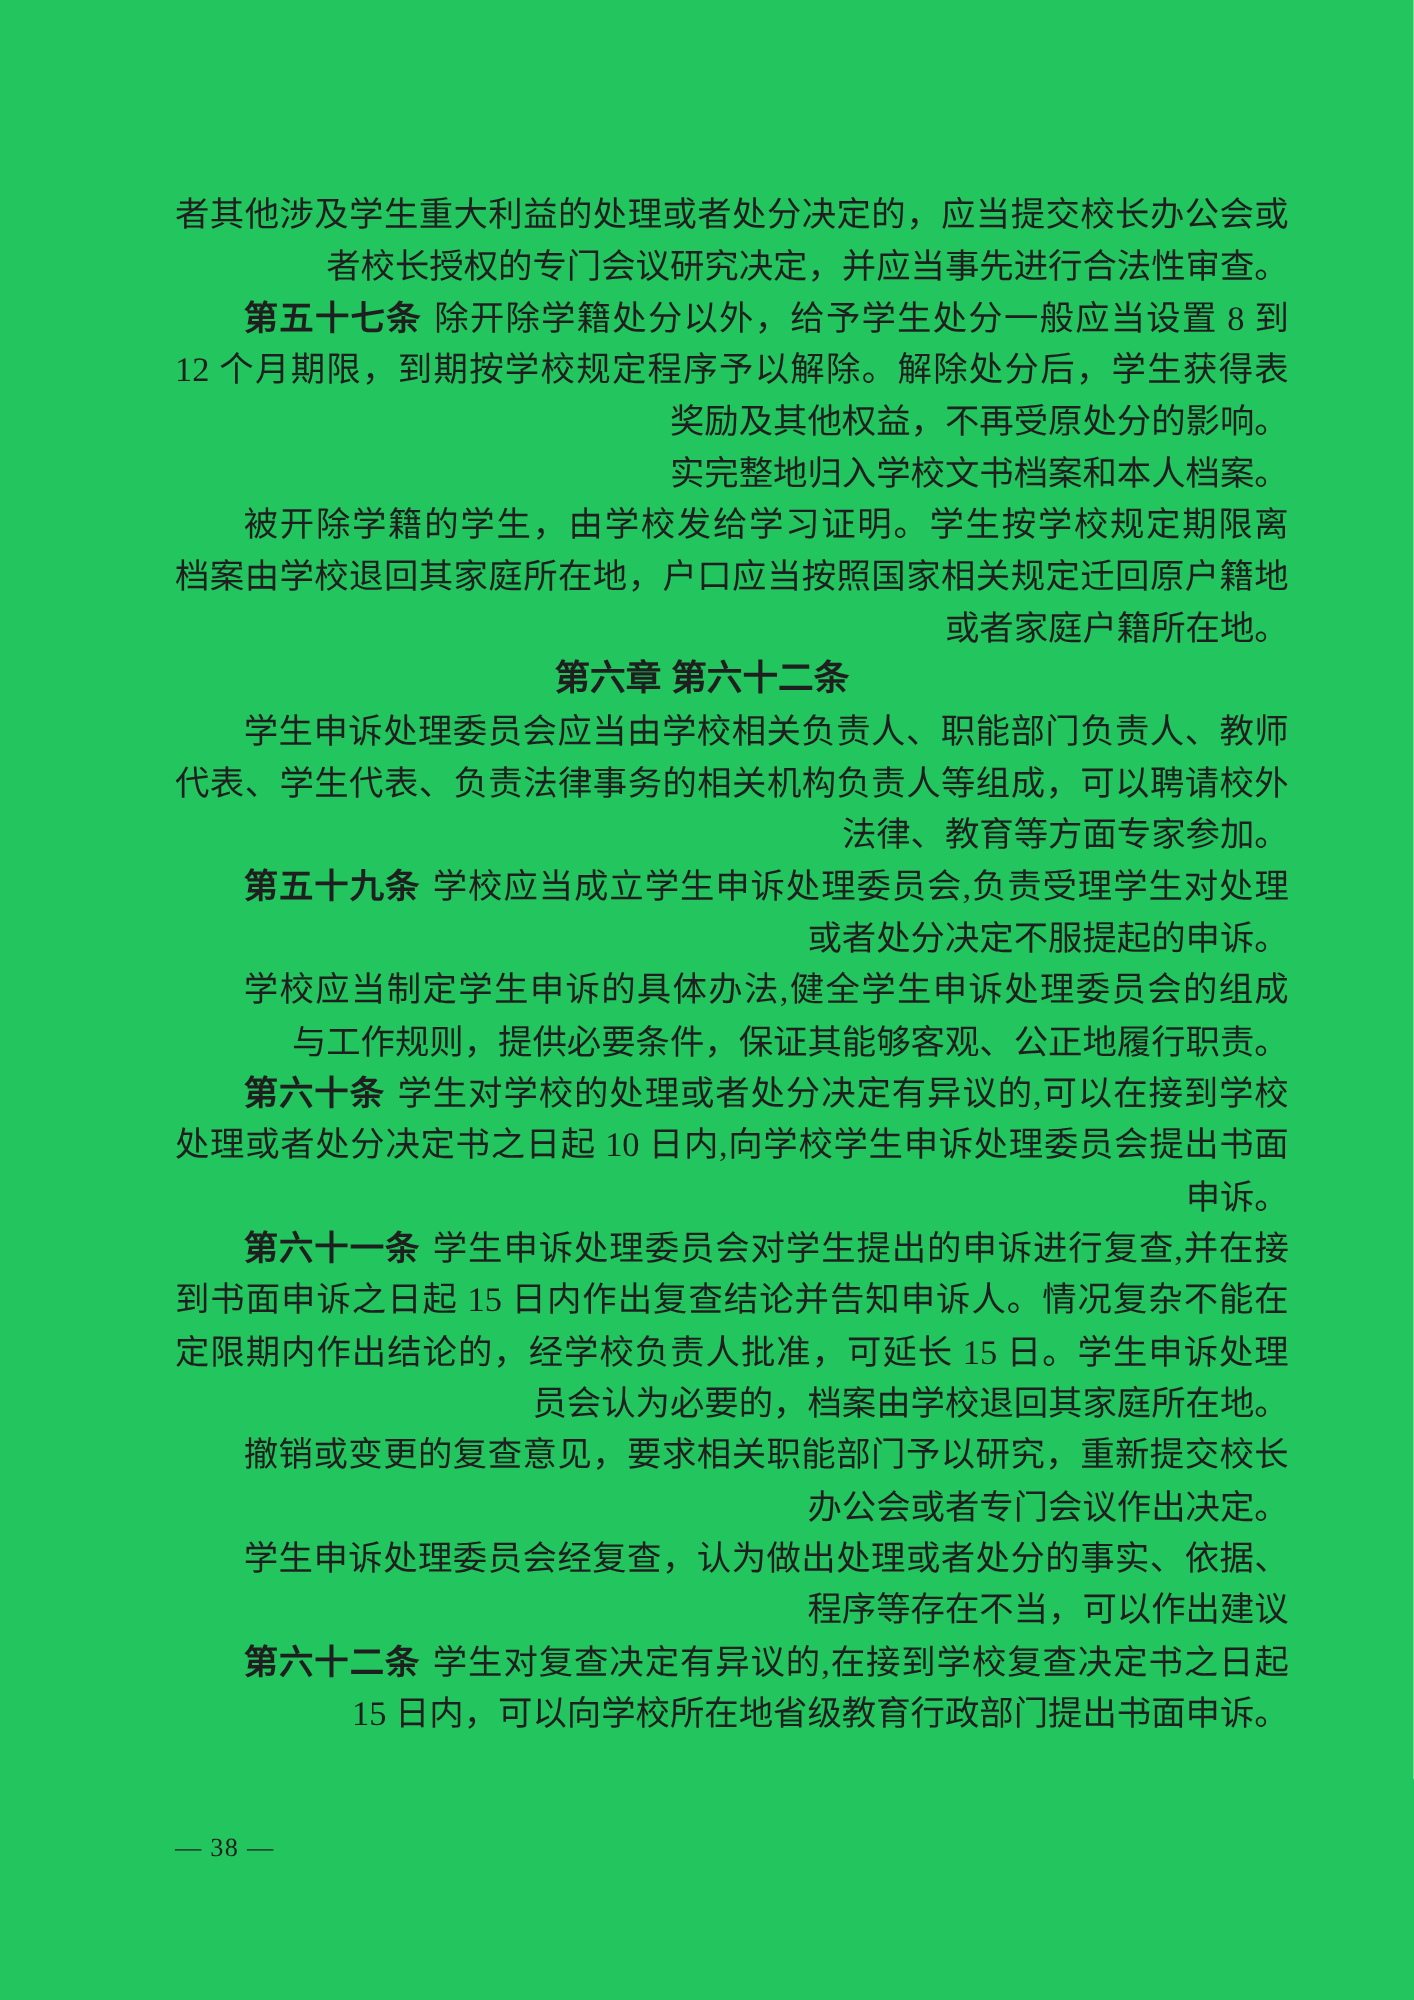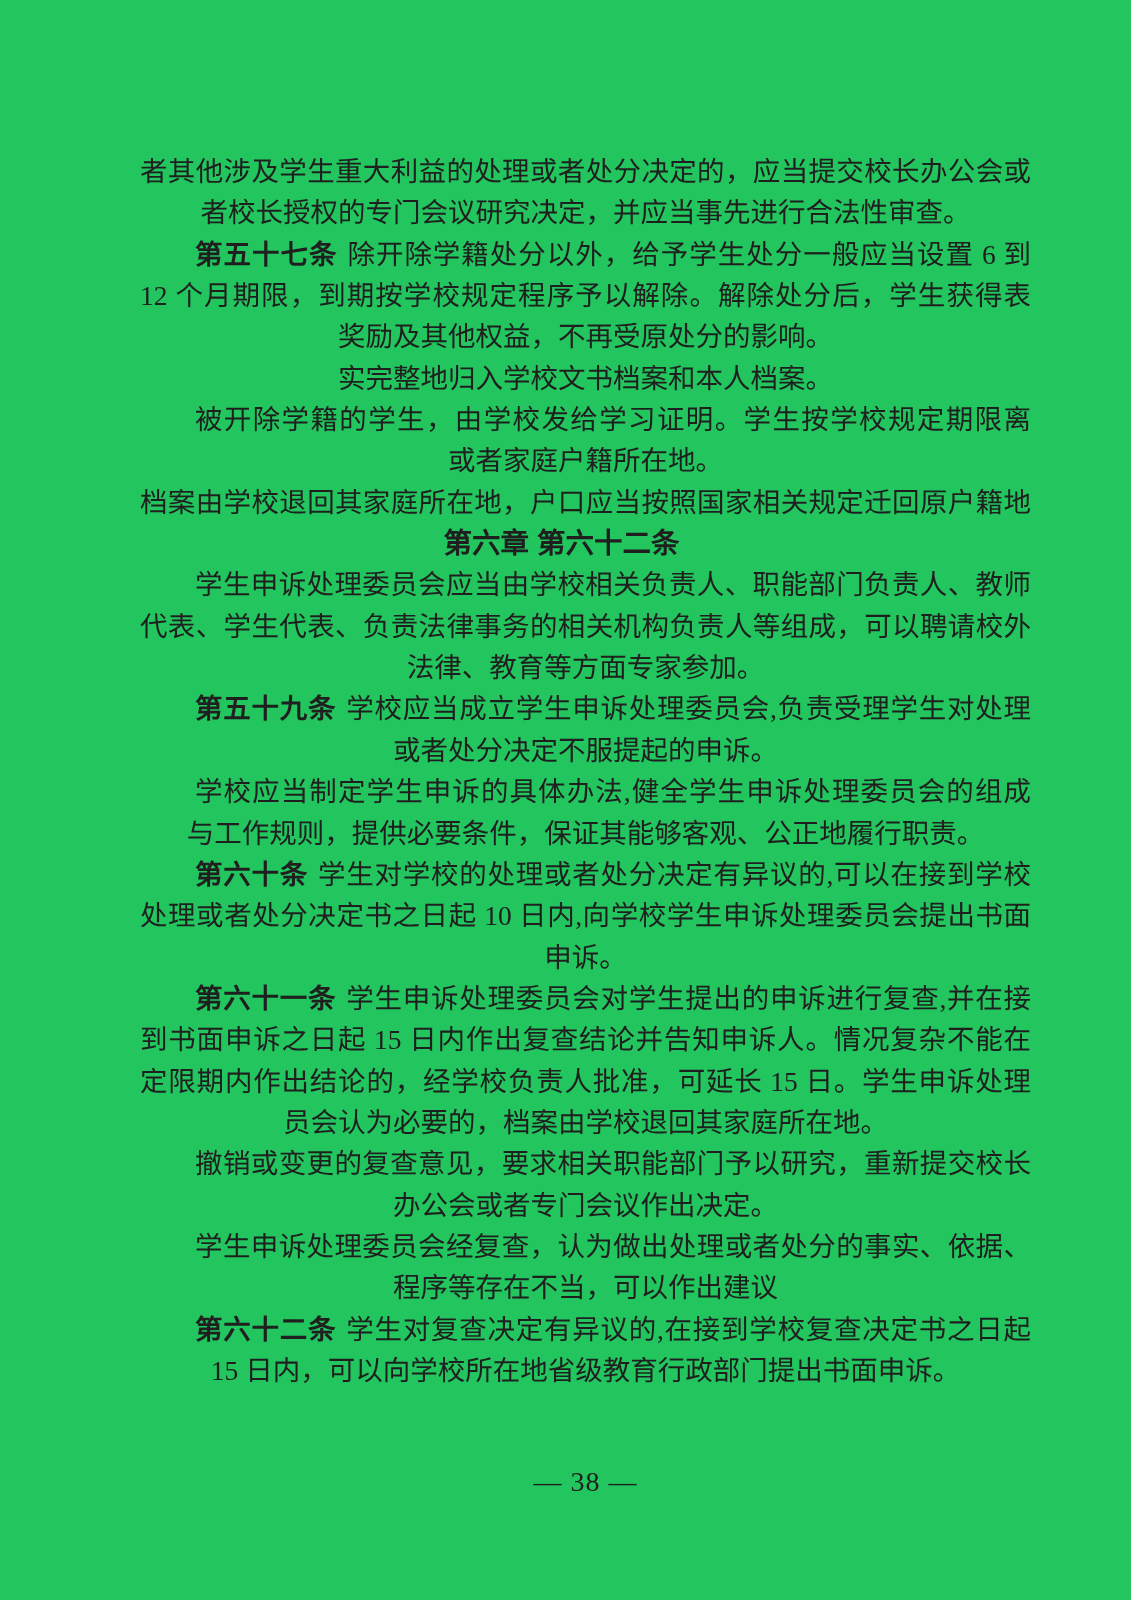--- a/index.html
+++ b/index.html
@@ -23,21 +23,21 @@
     height:41.35px;
     line-height:41.35px;
     font-size:27.5px;
     overflow:hidden;
   }
   .line.just{
     text-align:justify;
     text-align-last:justify;
   }
   .line.last{
-    text-align:center;
+    text-align:right;
   }
   .line.ind{
     text-indent:55px;
   }
   .lead{
     font-family:Liberation Sans, sans-serif;
     font-weight:700;
     margin-right:10px;
   }
   .heading{
@@ -47,47 +47,46 @@
     font-family:"Liberation Sans","DejaVu Sans",sans-serif;
     font-weight:700;
     text-align:center;
     padding-right:48px;
   }
   .footer{
     position:absolute;
     left:140px;
     top:1466px;
     width:891px;
-    text-align:center;
-    font-size:28px;
+    font-size:21px;
     letter-spacing:1px;
     color:#1f1f1f;
   }
 </style>
 </head>
 <body>
 
 <div class="page">
   <div class="content">
       <div class="paragraph">
         <div class="line just"><span>者其他涉及学生重大利益的处理或者处分决定的，应当提交校长办公会或</span></div>
         <div class="line last"><span>者校长授权的专门会议研究决定，并应当事先进行合法性审查。</span></div>
       </div>
       <div class="paragraph">
-        <div class="line just ind"><b class="lead">第五十七条</b><span>除开除学籍处分以外，给予学生处分一般应当设置 6 到</span></div>
+        <div class="line just ind"><b class="lead">第五十七条</b><span>除开除学籍处分以外，给予学生处分一般应当设置 8 到</span></div>
         <div class="line just"><span>12 个月期限，到期按学校规定程序予以解除。解除处分后，学生获得表彰、</span></div>
         <div class="line last"><span>奖励及其他权益，不再受原处分的影响。</span></div>
       </div>
       <div class="paragraph">
         <div class="line last"><span>实完整地归入学校文书档案和本人档案。</span></div>
       </div>
       <div class="paragraph">
         <div class="line just ind"><span>被开除学籍的学生，由学校发给学习证明。学生按学校规定期限离校，</span></div>
+        <div class="line just"><span>档案由学校退回其家庭所在地，户口应当按照国家相关规定迁回原户籍地</span></div>
         <div class="line last"><span>或者家庭户籍所在地。</span></div>
-        <div class="line just"><span>档案由学校退回其家庭所在地，户口应当按照国家相关规定迁回原户籍地</span></div>
       </div>
       <div class="heading">第六章 第六十二条</div>
       <div class="paragraph">
         <div class="line just ind"><span>学生申诉处理委员会应当由学校相关负责人、职能部门负责人、教师</span></div>
         <div class="line just"><span>代表、学生代表、负责法律事务的相关机构负责人等组成，可以聘请校外</span></div>
         <div class="line last"><span>法律、教育等方面专家参加。</span></div>
       </div>
       <div class="paragraph">
         <div class="line just ind"><b class="lead">第五十九条</b><span>学校应当成立学生申诉处理委员会,负责受理学生对处理</span></div>
         <div class="line last"><span>或者处分决定不服提起的申诉。</span></div>

